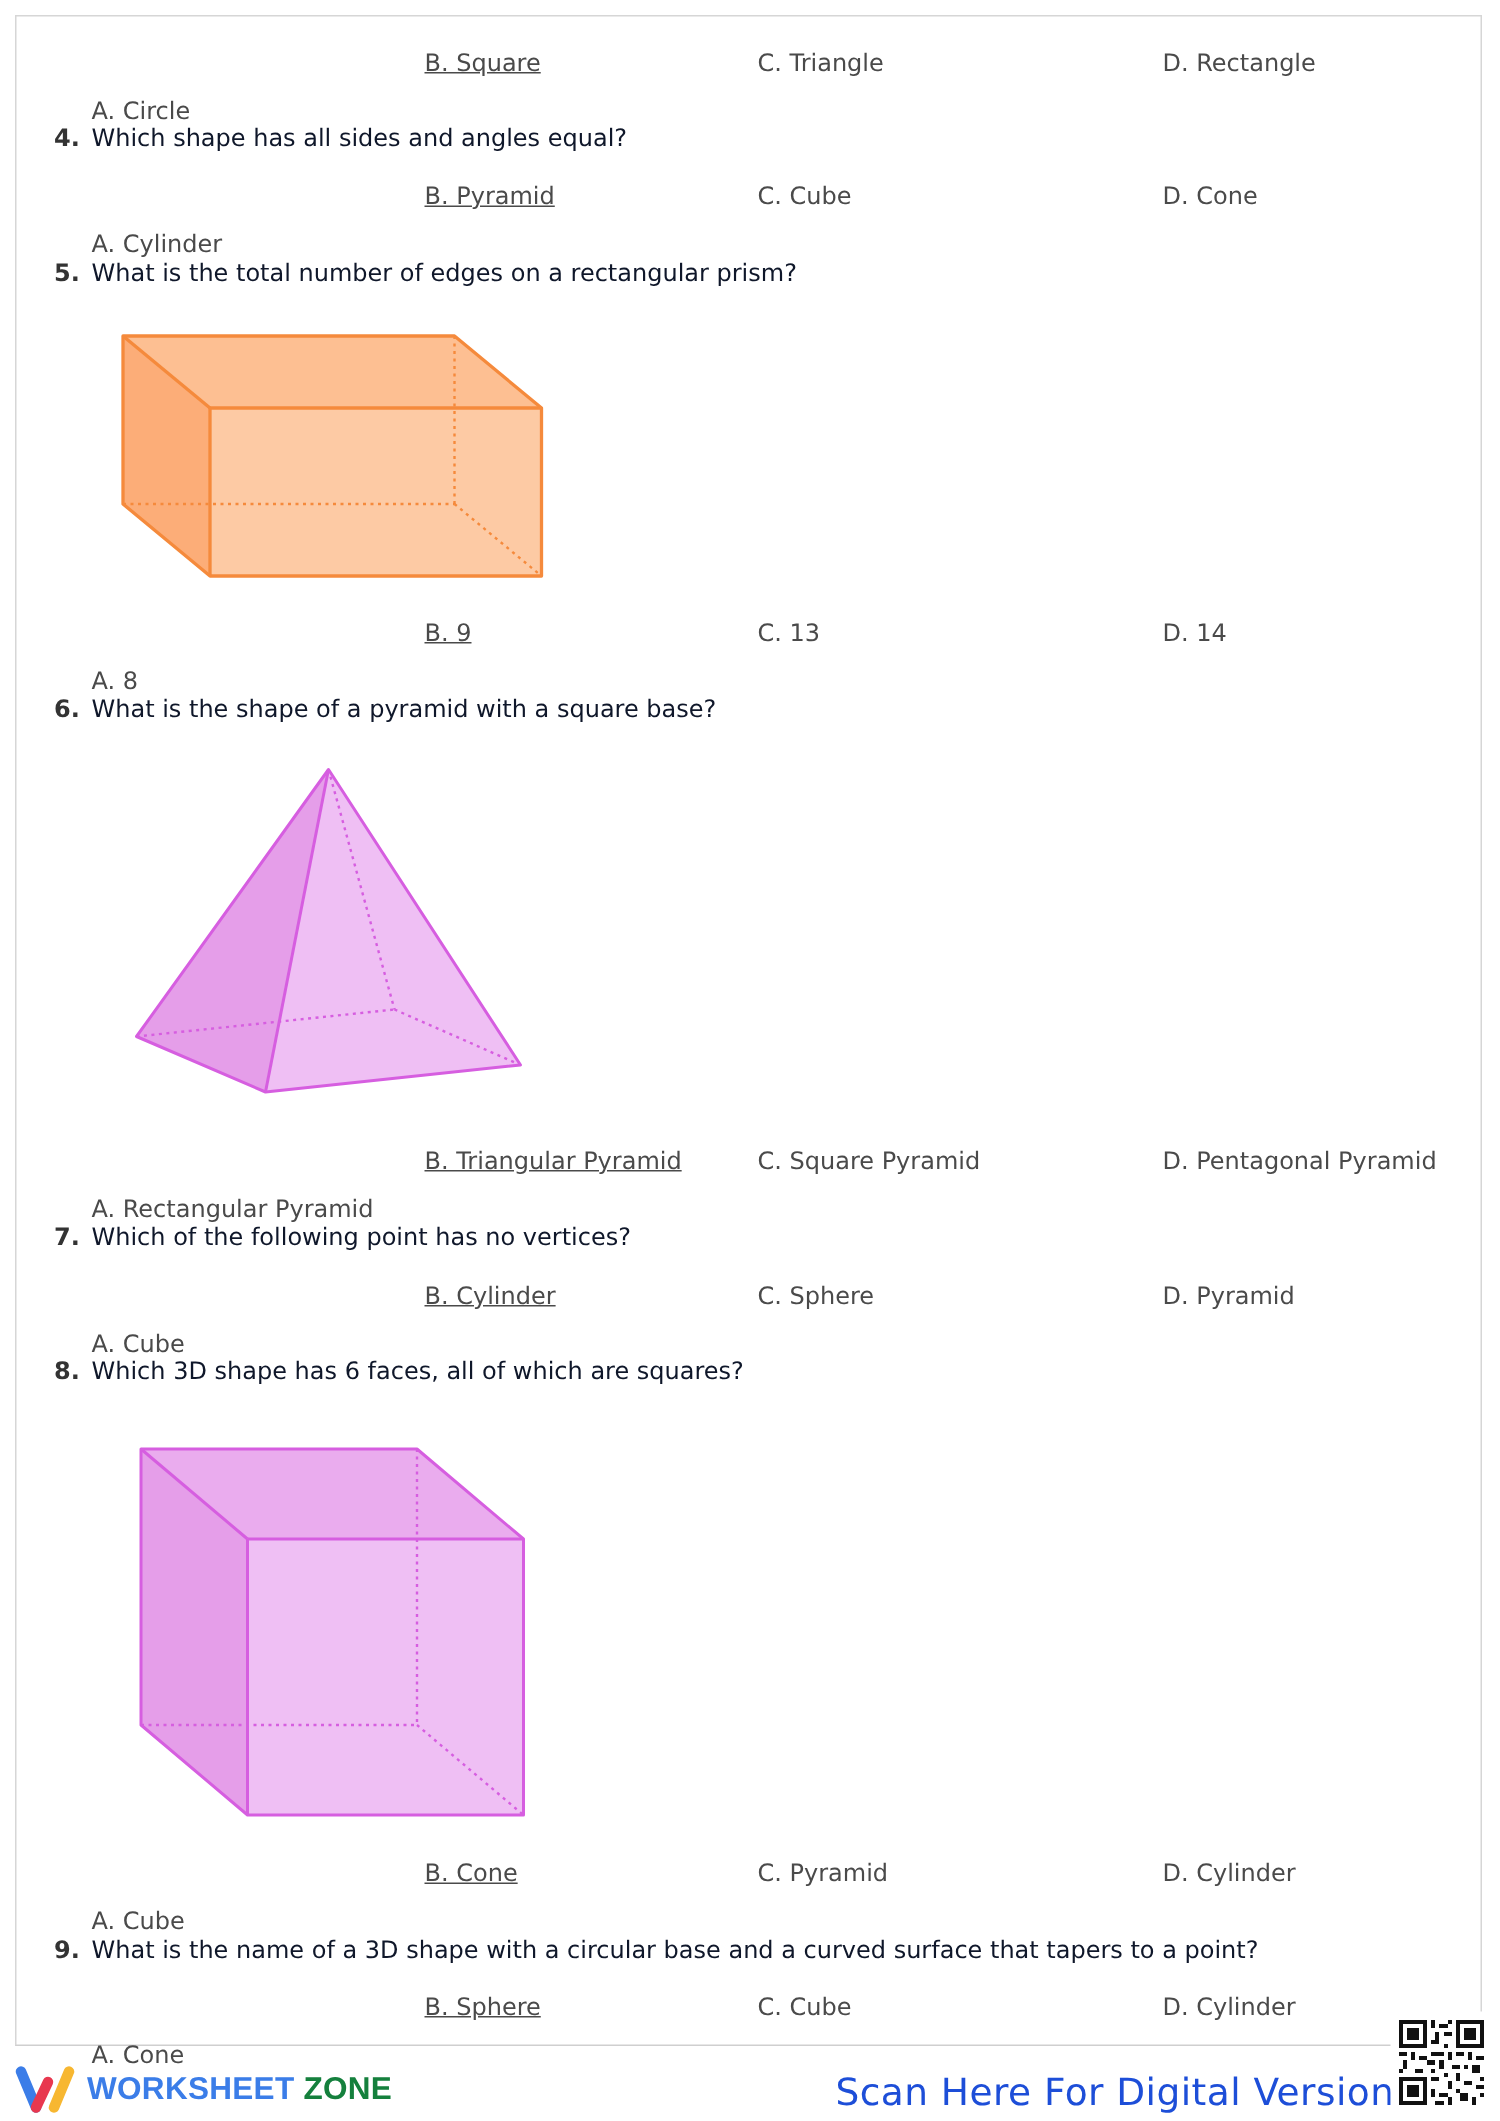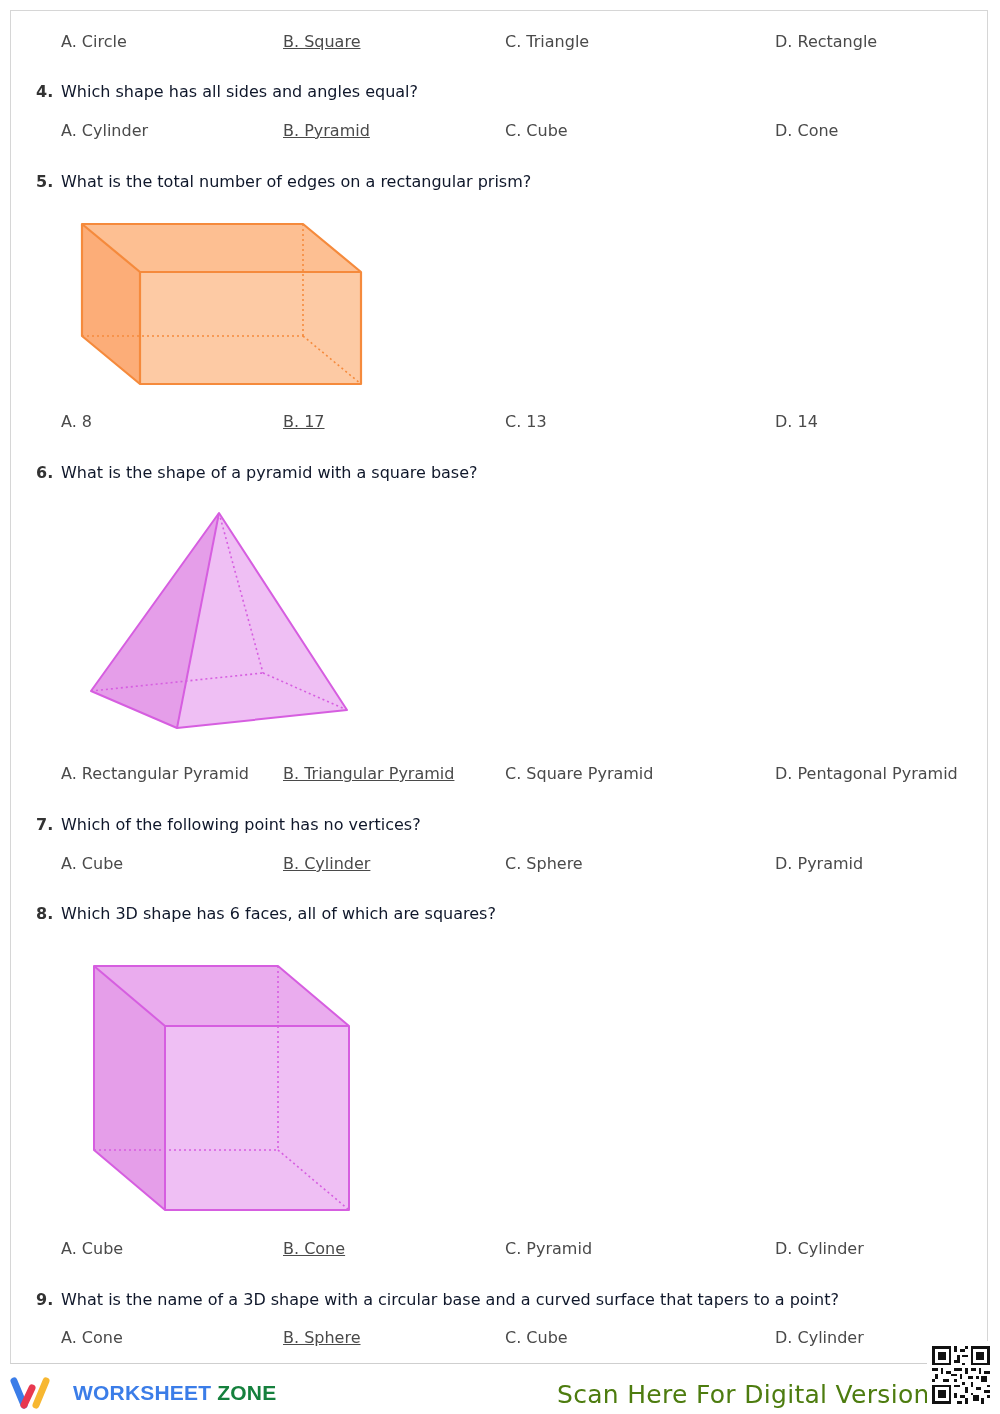--- a/index.html
+++ b/index.html
@@ -5,27 +5,27 @@
   html, body { margin: 0; padding: 0; background: #ffffff; }
   body { width: 1000px; height: 1414px; position: relative; overflow: hidden;
          font-family: "DejaVu Sans", sans-serif; color: #3d3d3d; }
   .frame { position: absolute; left: 10px; top: 10px; width: 978px; height: 1354px;
            border: 1.5px solid #d6d6d6; border-bottom: 1.5px solid #cfcfcf; box-sizing: border-box; }
   .row { position: absolute; left: 0; width: 1000px; font-size: 16px; line-height: 20px; }
   .q { left: 36px; }
   .qnum { display: inline-block; width: 25px; font-weight: bold; color: #333; }
   .qtext { color: #0f172a; }
   .opt { position: absolute; font-size: 16px; color: #4a4a4a; white-space: nowrap; }
-  .o0 { left: 61px; } .o1 { left: 283px; text-decoration: underline; } .o2 { left: 505px; } .o3 { left: 727px; margin-left: 48px; }
+  .o0 { left: 61px; margin-top: 32px; } .o1 { left: 283px; text-decoration: underline; } .o2 { left: 505px; } .o3 { left: 727px; margin-left: 48px; }
   .shape { position: absolute; }
   .footer-logo { position: absolute; left: 10px; top: 1376px; height: 34px; display: flex; align-items: center; }
-  .logo-text { font-family: "Liberation Sans", sans-serif; font-weight: bold; font-size: 21px; letter-spacing: 0.2px; margin-left: 21px; }
+  .logo-text { font-family: "Liberation Sans", sans-serif; font-weight: bold; font-size: 21px; letter-spacing: 0.2px; margin-left: 6px; }
   .logo-w1 { color: #3b7de8; }
   .logo-w2 { color: #15803d; margin-left: 6px; }
-  .scan { position: absolute; left: 557px; top: 1380px; font-size: 25px; color: #4d7c0f; letter-spacing: 0.3px; }
+  .scan { position: absolute; left: 557px; top: 1380px; font-size: 25px; color: #1d4ed8; letter-spacing: 0.3px; }
   .qr { position: absolute; left: 927px; top: 1341px; width: 68px; height: 68px; background: #fff; }
 </style>
 </head>
 <body>
 
 <div class="frame"></div>
 
 <div class="row" style="top:32px;">
   <span class="opt o0">A. Circle</span>
   <span class="opt o1">B. Square</span>
@@ -62,21 +62,21 @@
 
   <g stroke="#f58a3c" stroke-width="2.2" fill="none" stroke-linejoin="round">
     <polygon points="82,224 303,224 361,272 361,384 140,384 82,336"></polygon>
     <line x1="82" y1="224" x2="140" y2="272"></line>
     <line x1="140" y1="272" x2="361" y2="272"></line>
     <line x1="140" y1="272" x2="140" y2="384"></line>
   </g>
 </svg>
 <div class="row" style="top:412px;">
   <span class="opt o0">A. 8</span>
-  <span class="opt o1">B. 17</span>
+  <span class="opt o1">B. 9</span>
   <span class="opt o2">C. 13</span>
   <span class="opt o3">D. 14</span>
 </div>
 
 <div class="row q" style="top:463px;">
   <span class="qnum">6.</span><span class="qtext">What is the shape of a pyramid with a square base?</span>
 </div>
 <svg class="shape" style="left:85px; top:508px;" width="270" height="226" viewBox="85 508 270 226">
 
   <polygon points="219,513 91,691 177,728" fill="#e59ee9"></polygon>

